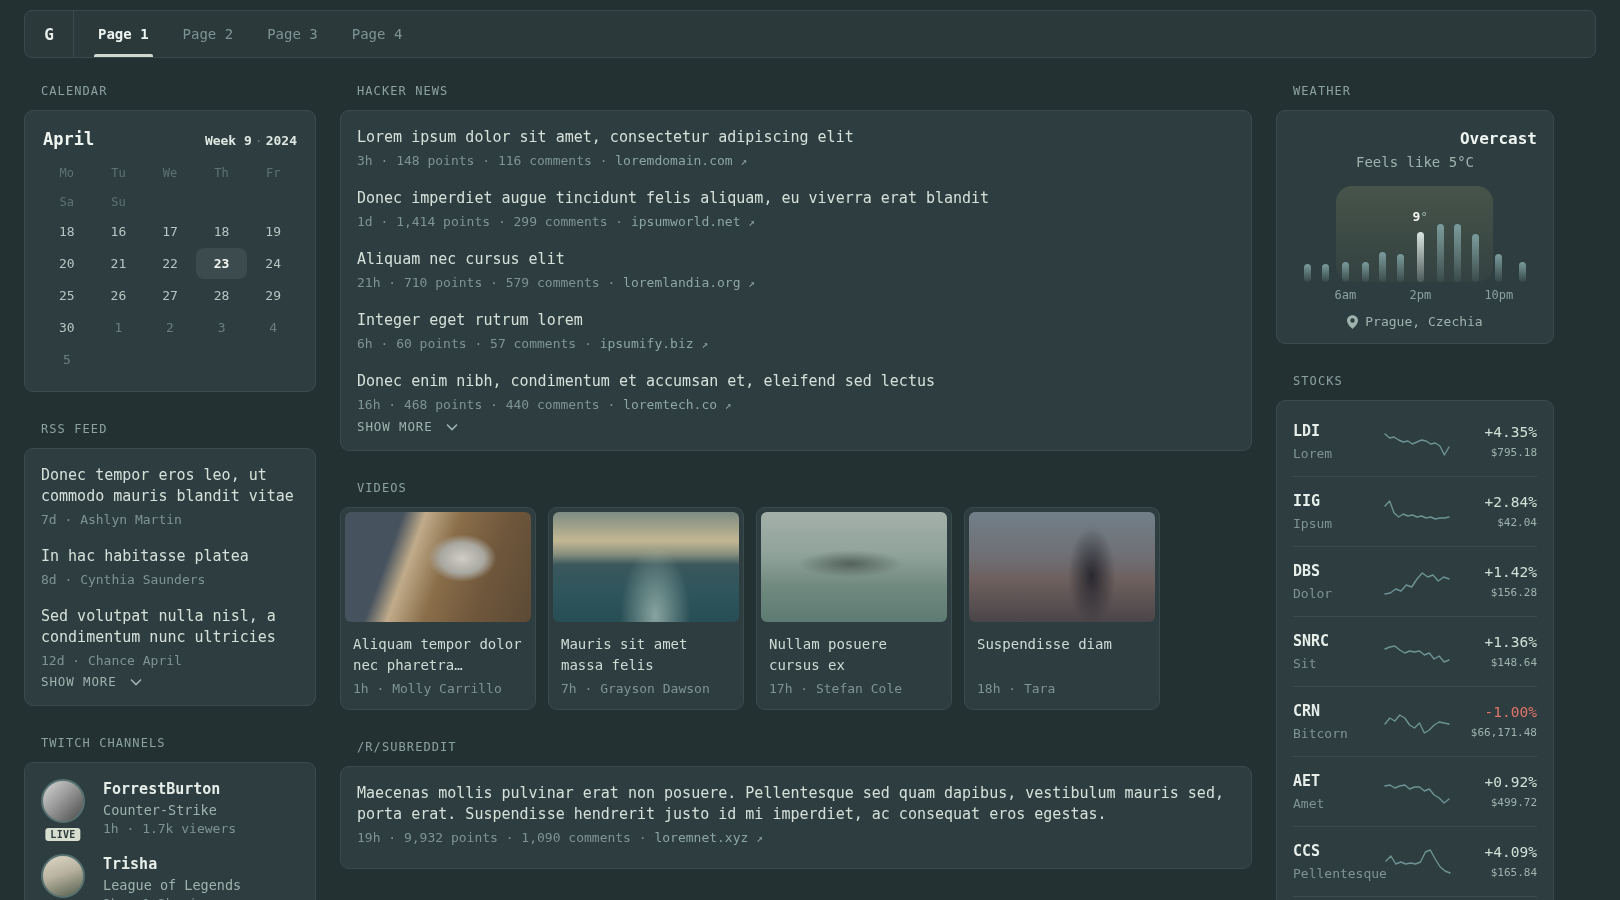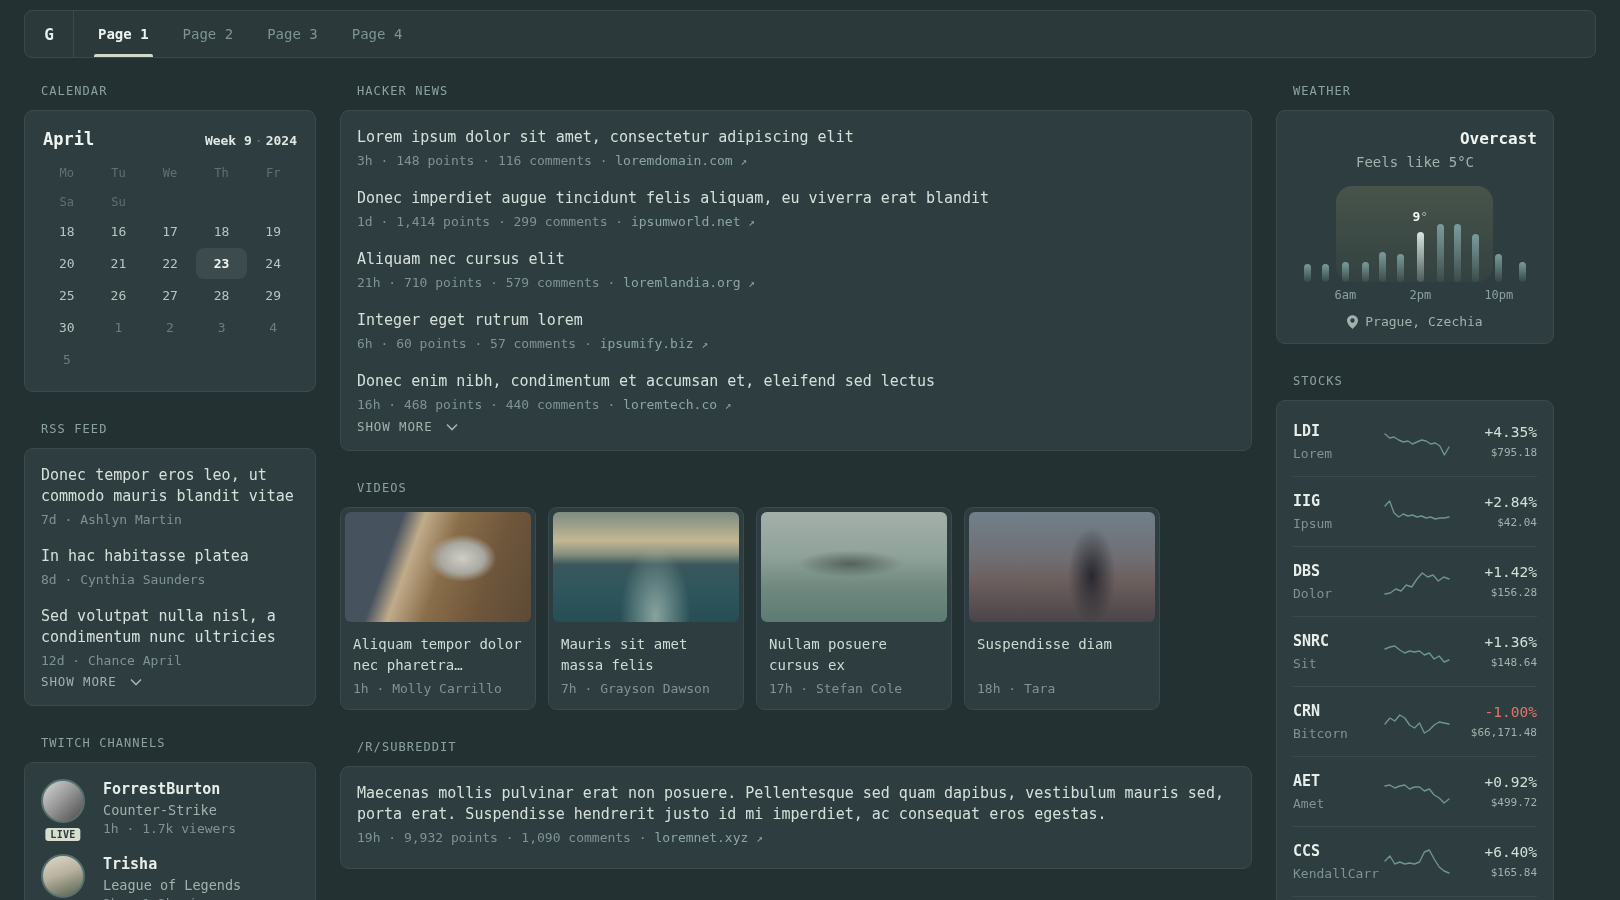--- a/index.html
+++ b/index.html
@@ -504,29 +504,29 @@
                 </svg>
               </div>
               <div class="stock-right">
                 <div class="stock-change">+0.92%</div>
                 <div class="stock-price">$499.72</div>
               </div>
             </div>
             <div class="stock-row">
               <div class="stock-id">
                 <div class="stock-sym">CCS</div>
-                <div class="stock-name">KendallCarr</div>
+                <div class="stock-name">Pellentesque</div>
               </div>
               <div class="stock-spark">
                 <svg width="66" height="34">
                   <polyline points="1.0,16 5.9,11 10.8,19 15.8,17 20.7,19 25.6,18 30.5,19 35.5,17 40.4,7 45.3,5 50.2,14 55.2,22 60.1,26 65.0,28" fill="none" stroke="#6d9394" stroke-width="1.4" stroke-linejoin="round" stroke-linecap="round"></polyline>
                 </svg>
               </div>
               <div class="stock-right">
-                <div class="stock-change">+6.40%</div>
+                <div class="stock-change">+4.09%</div>
                 <div class="stock-price">$165.84</div>
               </div>
             </div>
             <div class="stock-row"></div>
           </div>
       </div>
     </div>
   </div>
 </div>
 

